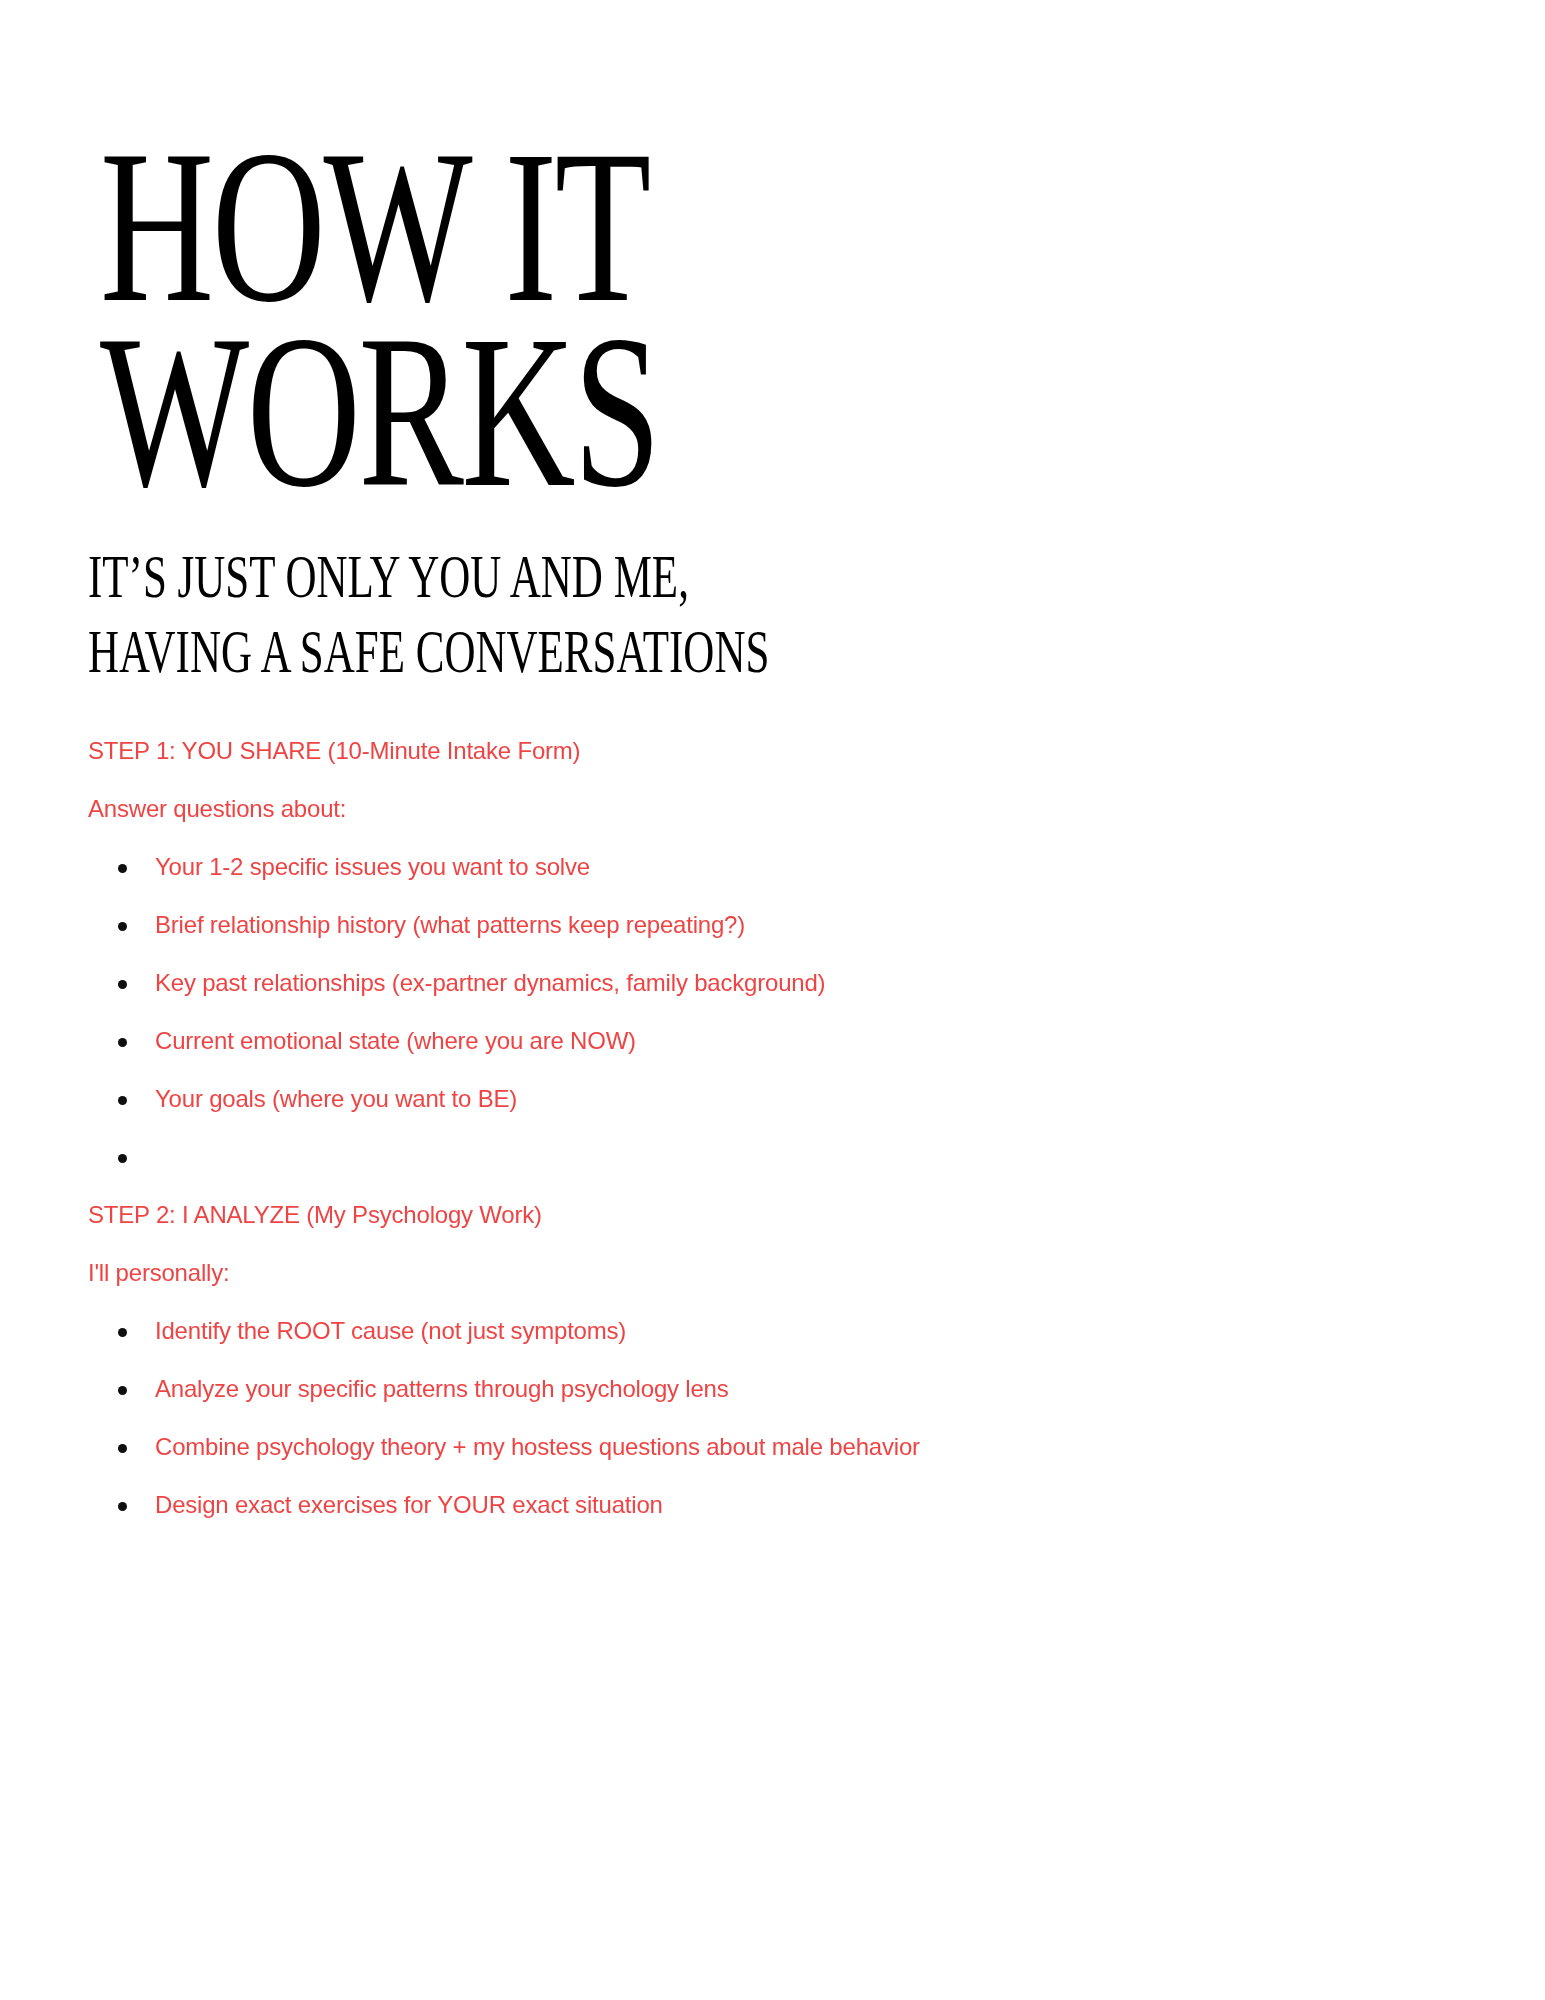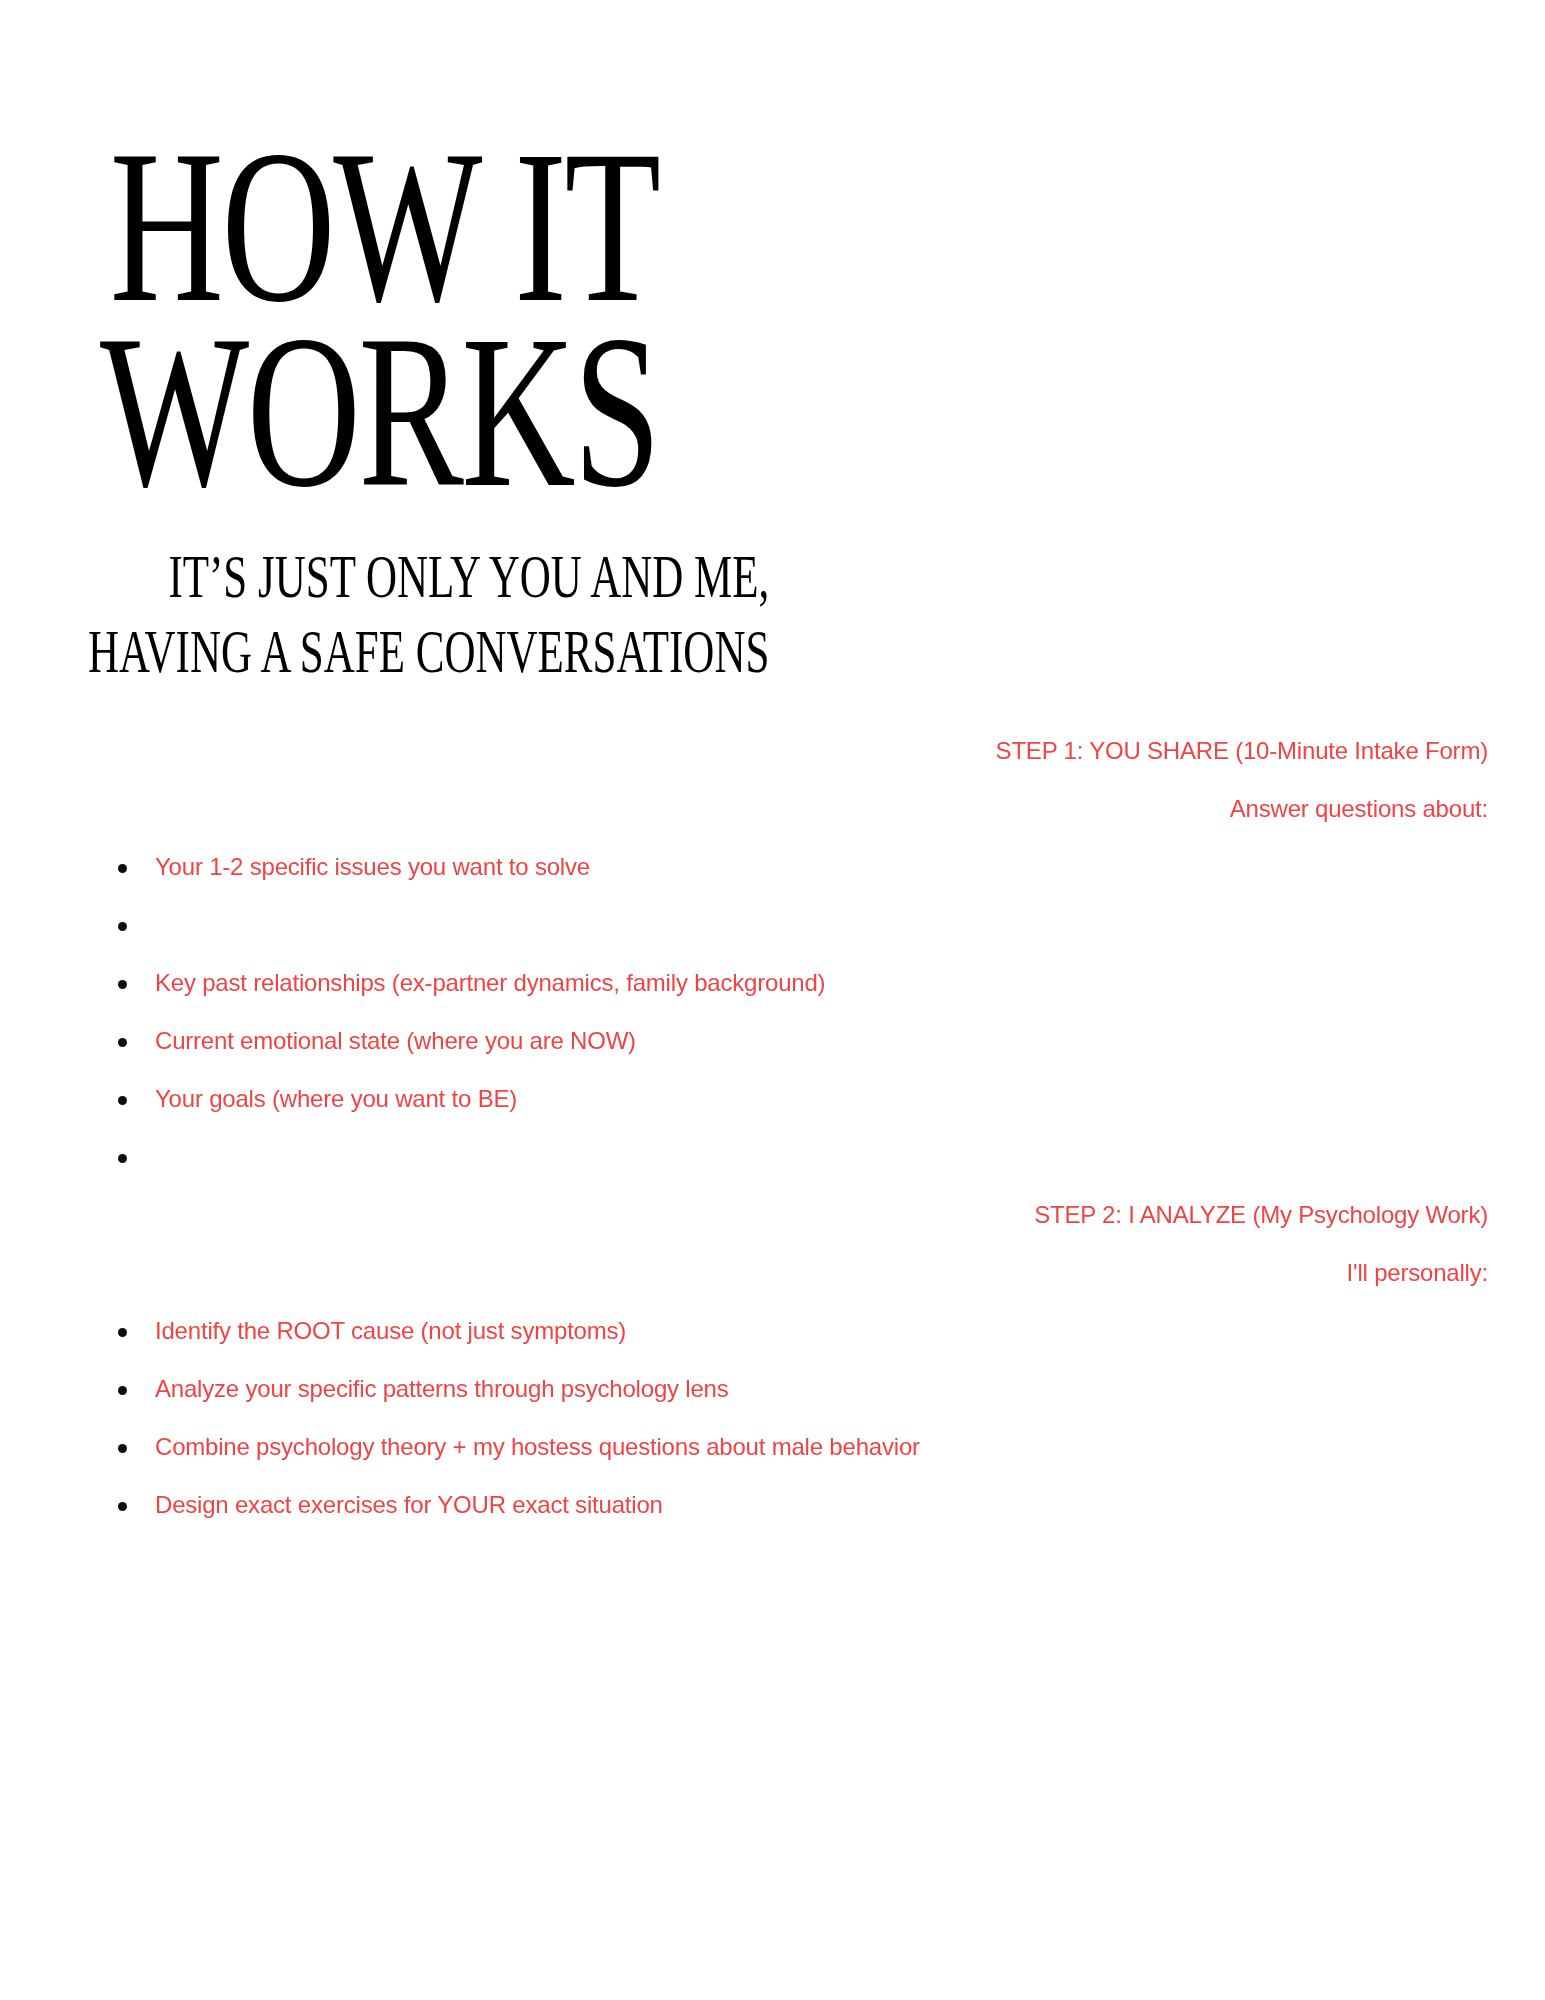--- a/index.html
+++ b/index.html
@@ -6,21 +6,20 @@
   html, body { background: #ffffff; }
   body { font-family: "Liberation Sans", "DejaVu Sans", sans-serif; }
 
   .page {
     position: relative;
     width: 1545px;
     height: 2000px;
     background: #ffffff;
     overflow: hidden;
     margin: 0 auto;
-    text-align: right;
   }
 
   
   .title {
     position: absolute;
     left: 100px;
     top: 134px;
     font-family: "Liberation Serif", "DejaVu Serif", serif;
     font-size: 158px;
     line-height: 134px;
@@ -98,20 +97,21 @@
 
     <div>
 
         <div class="bullet-row">
           <span class="dot"></span>
           <span class="bullet-text">Your 1-2 specific issues you want to solve</span>
         </div>
 
         <div class="bullet-row">
           <span class="dot"></span>
+          <span class="bullet-text">Brief relationship history (what patterns keep repeating?)</span>
         </div>
 
         <div class="bullet-row">
           <span class="dot"></span>
           <span class="bullet-text">Key past relationships (ex-partner dynamics, family background)</span>
         </div>
 
         <div class="bullet-row">
           <span class="dot"></span>
           <span class="bullet-text">Current emotional state (where you are NOW)</span>

